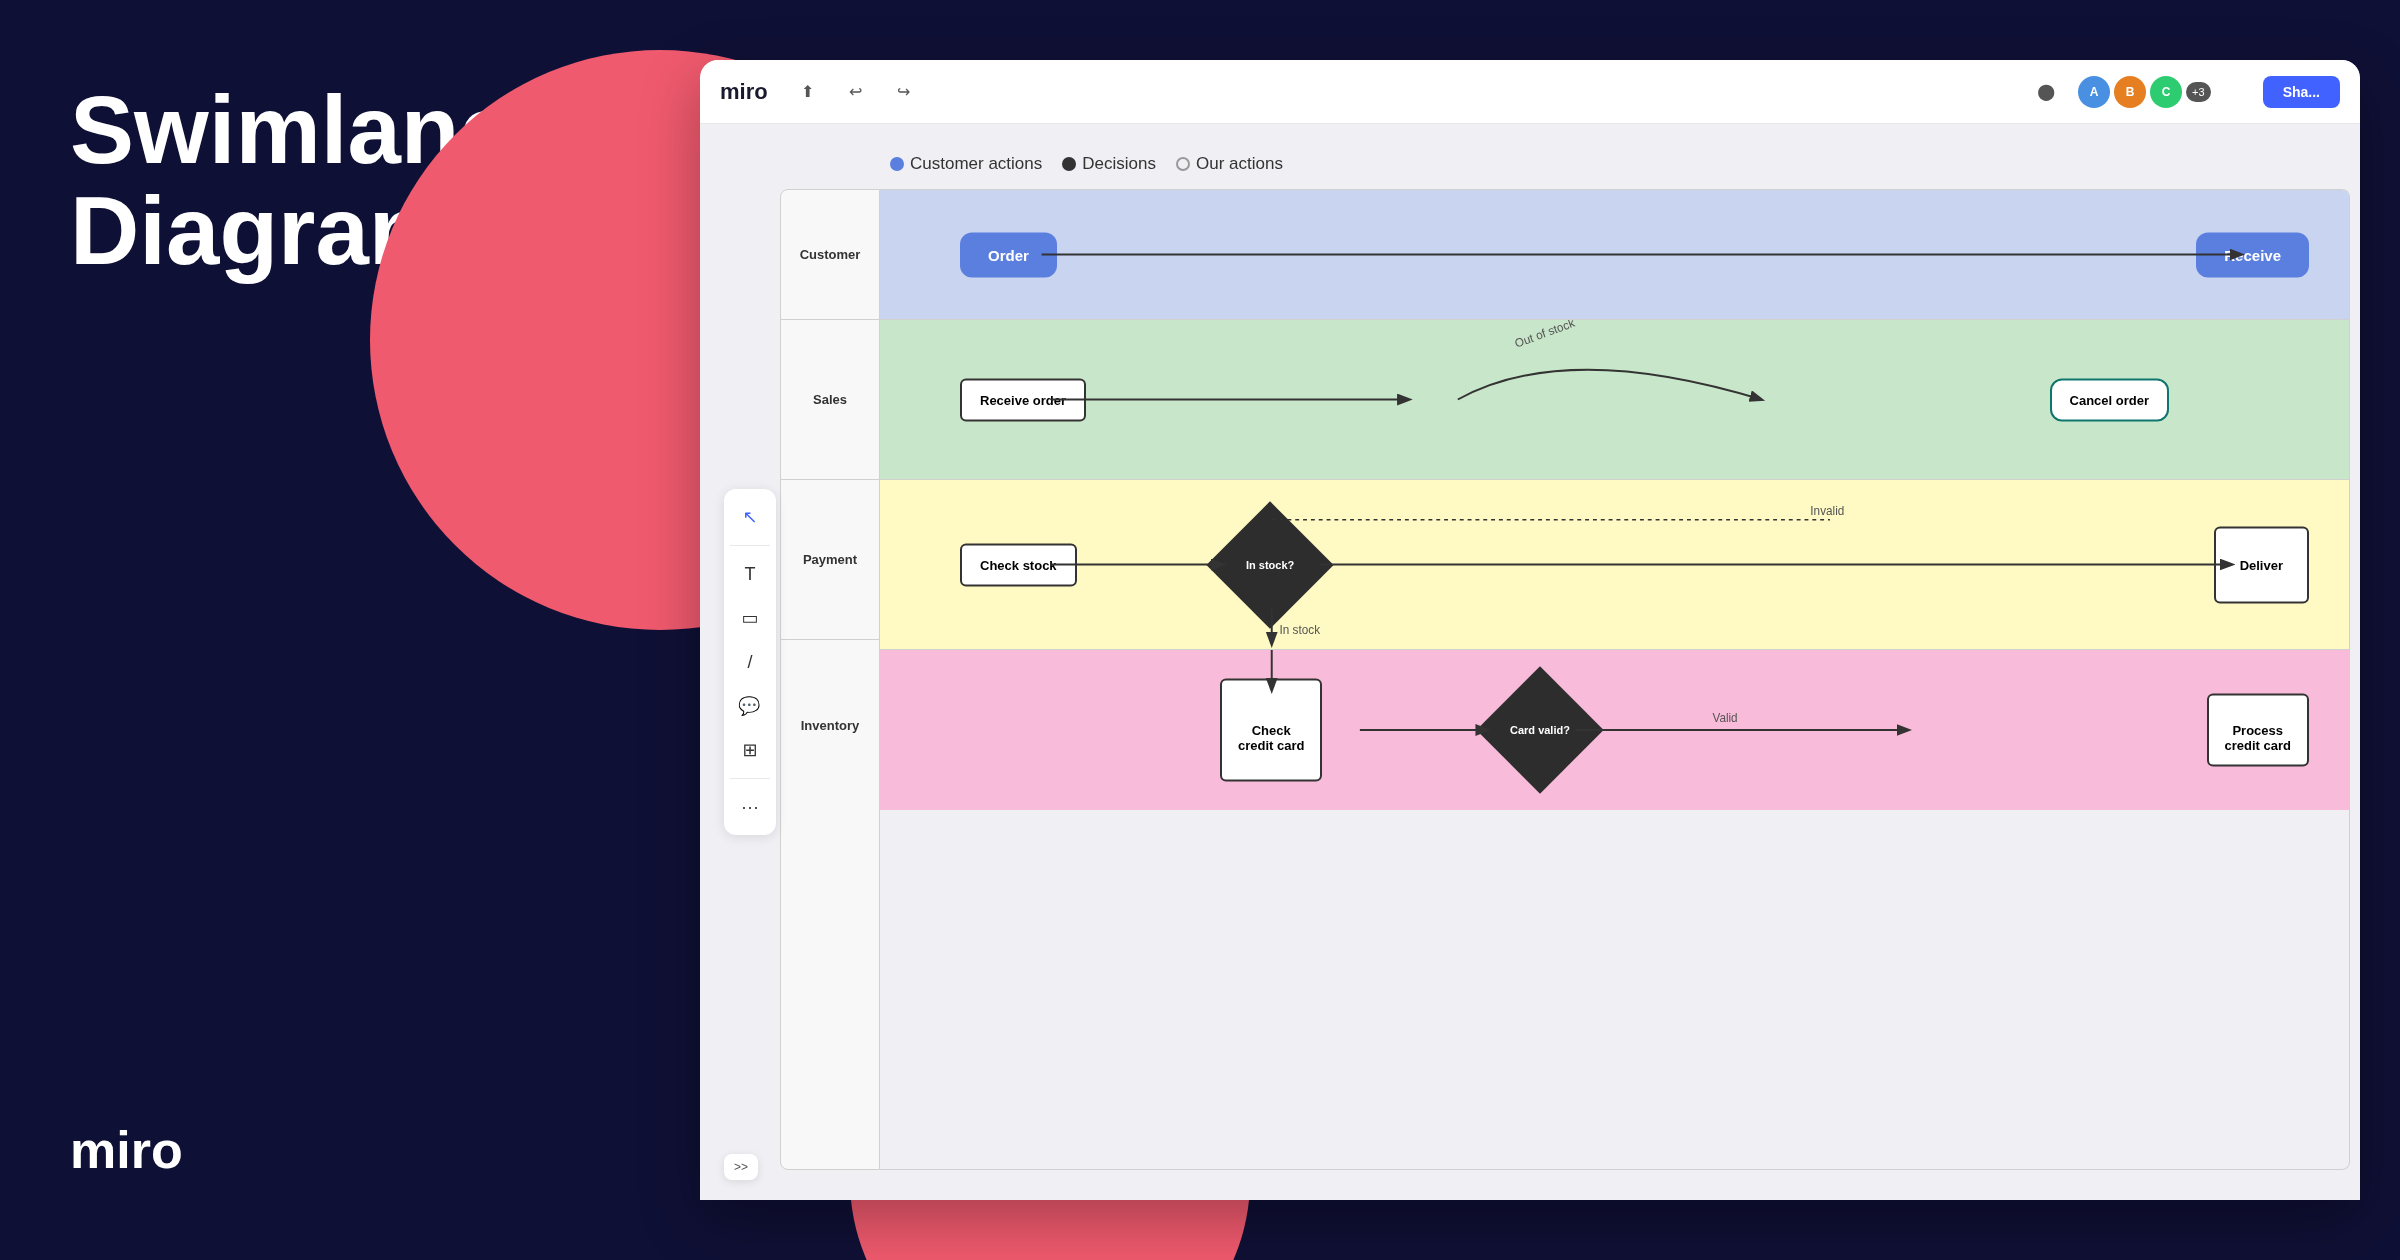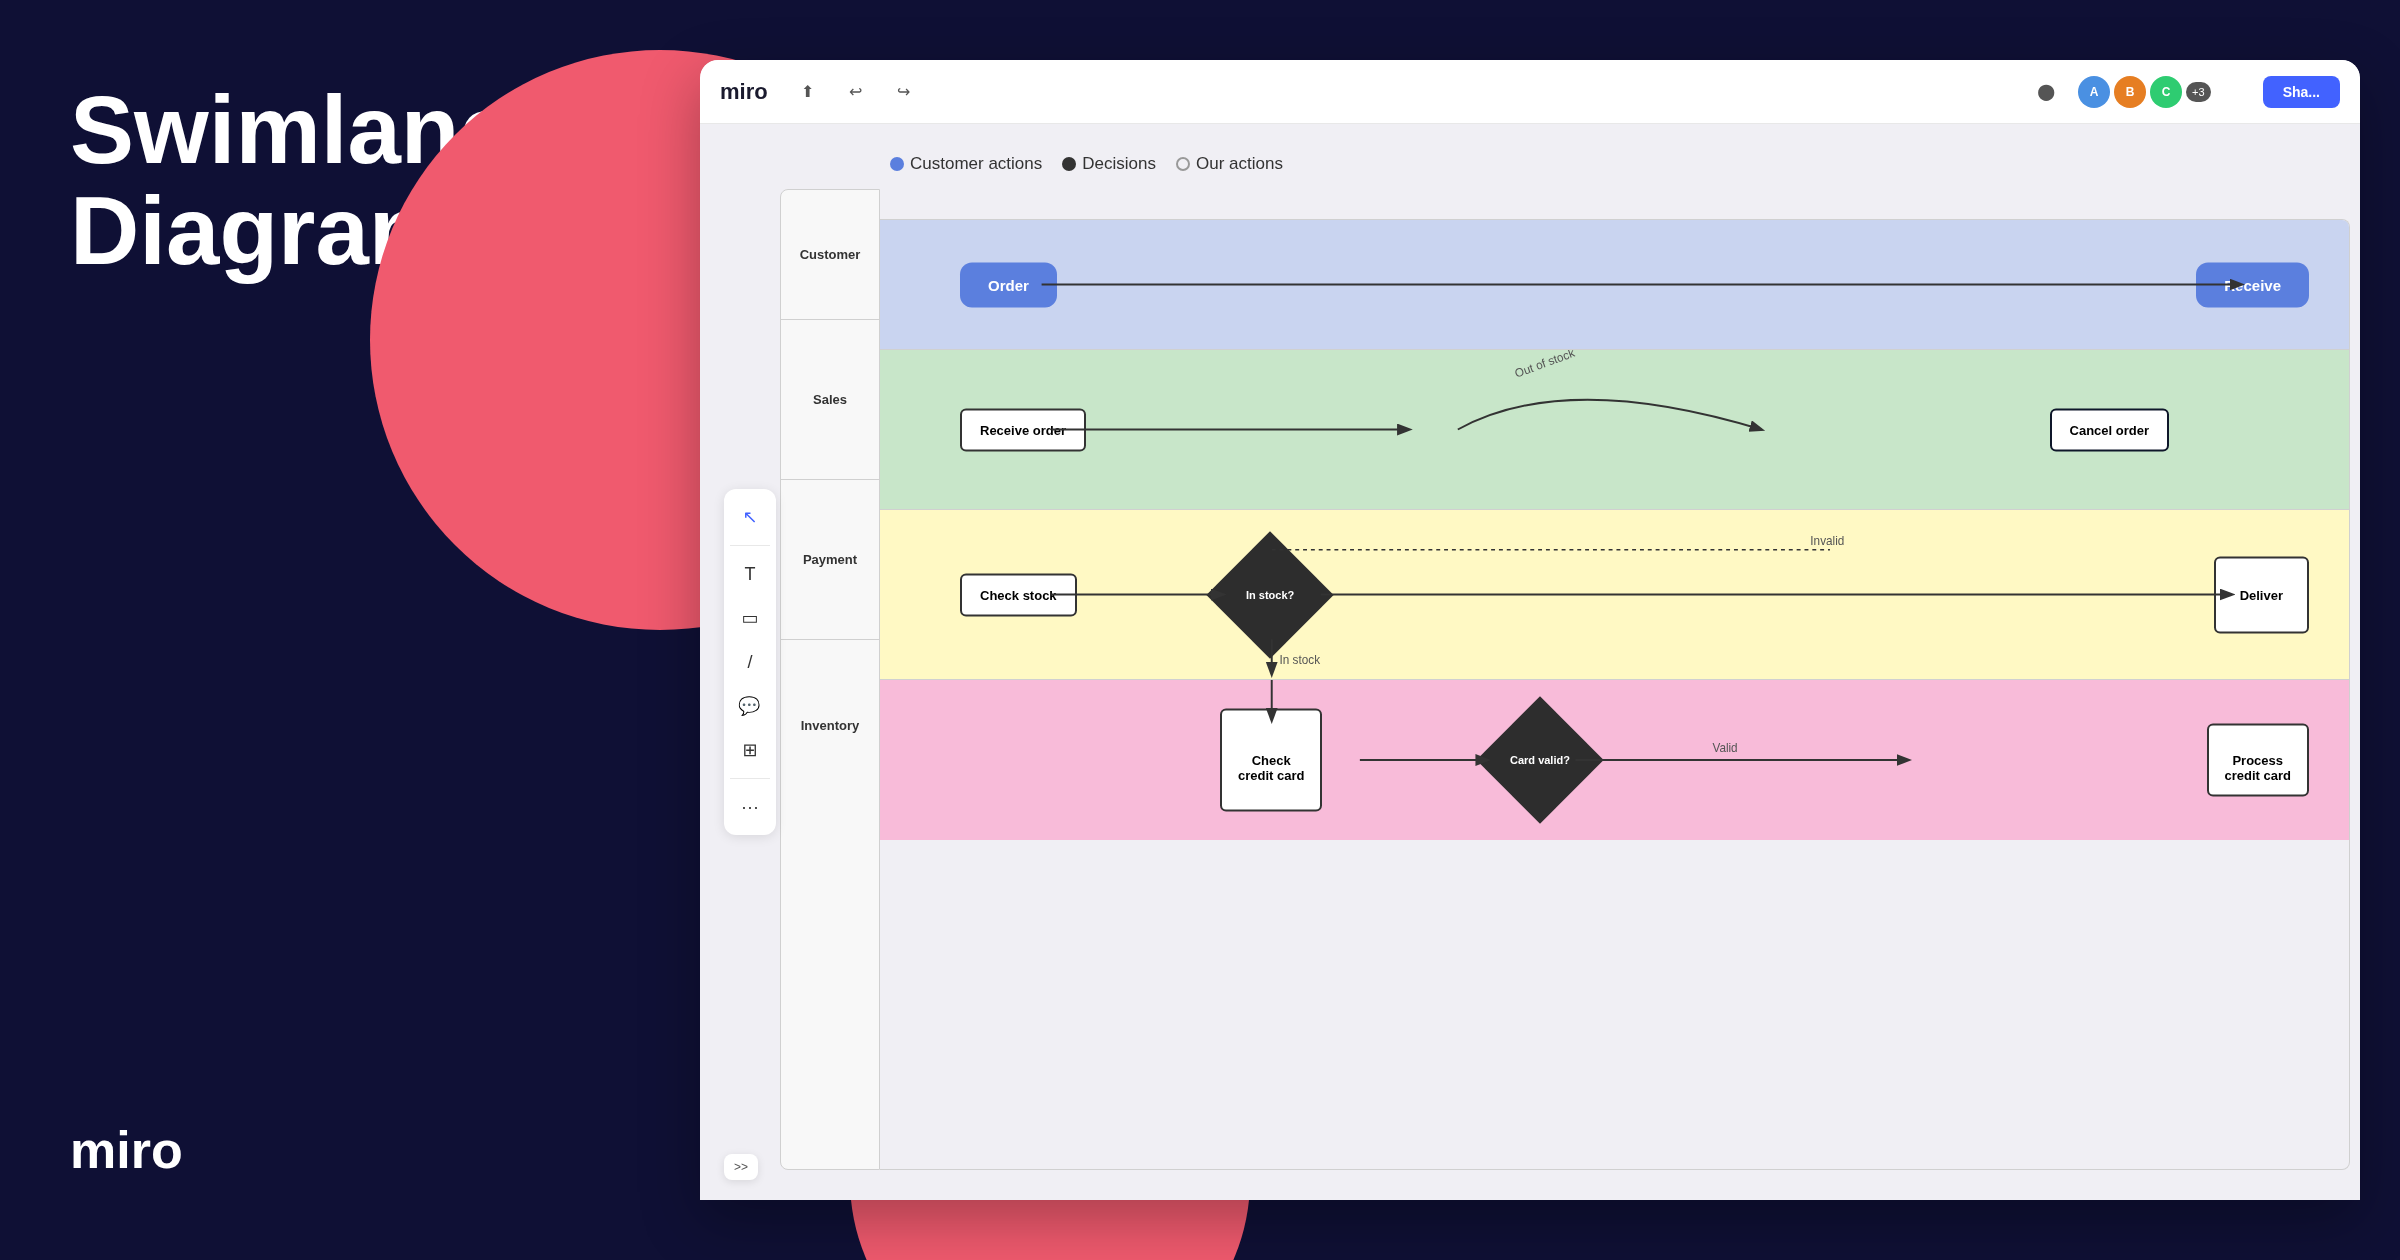--- a/index.html
+++ b/index.html
@@ -269,21 +269,20 @@
 
     
     .lanes-content {
       flex: 1;
       display: flex;
       flex-direction: column;
       border: 1px solid #d0d0d0;
       border-left: none;
       border-radius: 0 8px 8px 0;
       overflow: hidden;
-      margin-top: 30px;
     }
     .lane {
       position: relative;
       border-bottom: 1px solid #d0d0d0;
     }
     .lane:last-child { border-bottom: none; }
     .lane-customer {
       height: 130px;
       background: #c9d4f0;
     }
@@ -449,21 +448,21 @@
 
               <line x1="175" y1="80" x2="540" y2="80" stroke="#333" stroke-width="2" marker-end="url(#arr2)"></line>
 
               <path d="M 590 80 Q 700 20 900 80" stroke="#333" stroke-width="2" fill="none" marker-end="url(#arr2)"></path>
 
               <text x="650" y="28" font-size="12" fill="#555" transform="rotate(-20, 650, 28)">Out of stock</text>
             </svg>
 
             <div style="position:absolute; top:50%; left:80px; transform:translateY(-50%); background:white; border:2px solid #333; border-radius:6px; padding:12px 18px; font-size:13px; font-weight:600; white-space:nowrap;">Receive order</div>
 
-            <div style="position:absolute; top:50%; right:180px; transform:translateY(-50%); background:white; border:2px solid #0f172a; border-radius:6px; padding:12px 18px; font-size:13px; font-weight:600; white-space:nowrap;">Cancel order</div>
+            <div style="position:absolute; top:50%; right:180px; transform:translateY(-50%); background:white; border:2px solid #0f766e; border-radius:12px; padding:12px 18px; font-size:13px; font-weight:600; white-space:nowrap;">Cancel order</div>
           </div>
 
           <div class="lane lane-inventory" style="height:170px; position:relative;">
             <svg class="arrows-svg" viewBox="0 0 1500 170" preserveAspectRatio="none">
               <defs>
                 <marker id="arr3" markerWidth="8" markerHeight="8" refX="6" refY="3" orient="auto">
                   <path d="M0,0 L0,6 L8,3 z" fill="#333"></path>
                 </marker>
               </defs>
 

